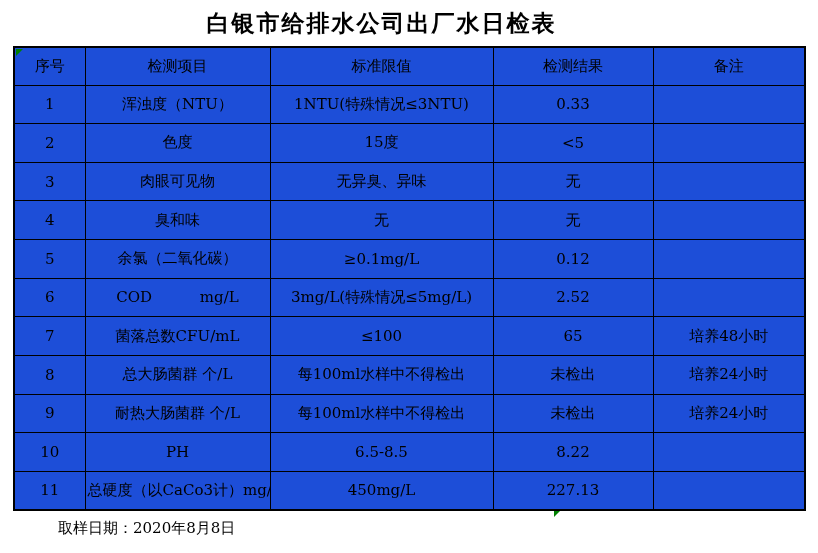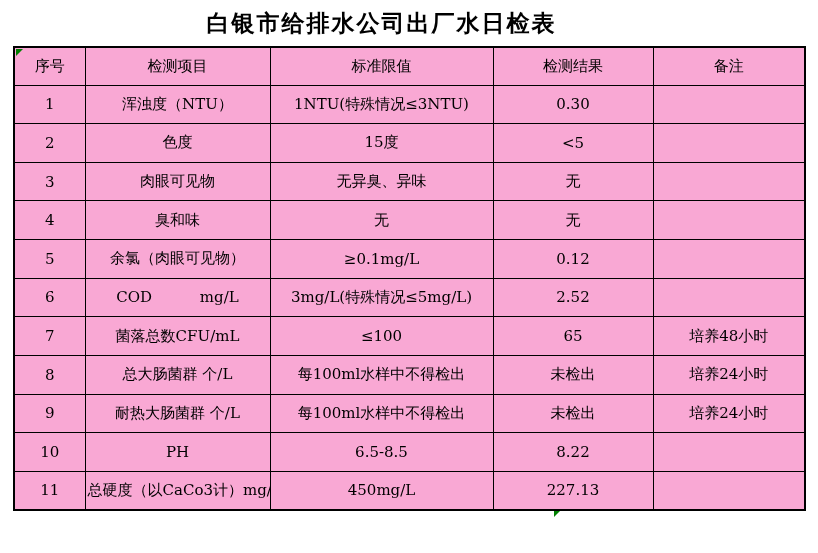--- a/index.html
+++ b/index.html
@@ -2,21 +2,21 @@
 <html><head>
 <meta charset="utf-8">
 <style>
   html,body{margin:0;padding:0;background:#ffffff;}
   #page{position:relative;width:818px;height:553px;background:#ffffff;overflow:hidden;
         font-family:"DejaVu Serif", serif;color:#000000;}
   .title{position:absolute;left:0;top:8px;width:763px;text-align:center;
          font-family:"DejaVu Sans", sans-serif;font-weight:bold;font-size:23px;
          letter-spacing:2px;color:#000000;}
   table.check{position:absolute;left:13px;top:46px;width:792px;height:465px;
-        border-collapse:collapse;table-layout:fixed;background:#f9a8d4;
+        border-collapse:collapse;table-layout:fixed;background:#1d4ed8;
         border:2px solid #000000;}
   table.check th, table.check td{
         border:1px solid #000000;text-align:center;vertical-align:middle;
         font-size:15px;font-weight:normal;padding:0 2px;white-space:pre;
         overflow:hidden;color:#000000;}
   table.check thead tr{height:38px;}
   table.check tbody tr{height:32.7px;}
   .col-seq{width:71px;} .col-item{width:185px;} .col-limit{width:223px;}
   .col-result{width:160px;} .col-remark{width:152px;}
   .tri{position:absolute;width:0;height:0;border-style:solid;}
@@ -47,21 +47,21 @@
         <th>标准限值</th>
         <th>检测结果</th>
         <th>备注</th>
       </tr>
     </thead>
     <tbody>
         <tr>
           <td>1</td>
           <td>浑浊度（NTU）</td>
           <td>1NTU(特殊情况≤3NTU)</td>
-          <td>0.30</td>
+          <td>0.33</td>
           <td></td>
         </tr>
         <tr>
           <td>2</td>
           <td>色度</td>
           <td>15度</td>
           <td>&lt;5</td>
           <td></td>
         </tr>
         <tr>
@@ -73,21 +73,21 @@
         </tr>
         <tr>
           <td>4</td>
           <td>臭和味</td>
           <td>无</td>
           <td>无</td>
           <td></td>
         </tr>
         <tr>
           <td>5</td>
-          <td>余氯（肉眼可见物）</td>
+          <td>余氯（二氧化碳）</td>
           <td>≥0.1mg/L</td>
           <td>0.12</td>
           <td></td>
         </tr>
         <tr>
           <td>6</td>
           <td>COD          mg/L</td>
           <td>3mg/L(特殊情况≤5mg/L)</td>
           <td>2.52</td>
           <td></td>
@@ -126,14 +126,15 @@
           <td>450mg/L</td>
           <td>227.13</td>
           <td></td>
         </tr>
       </tbody>
   </table>
 
   <div class="tri tri-tl"></div>
   <div class="tri tri-bl"></div>
 
+  <div class="footer-item f-sample">取样日期：2020年8月8日</div>
 
 </div>
 
 </body></html>

